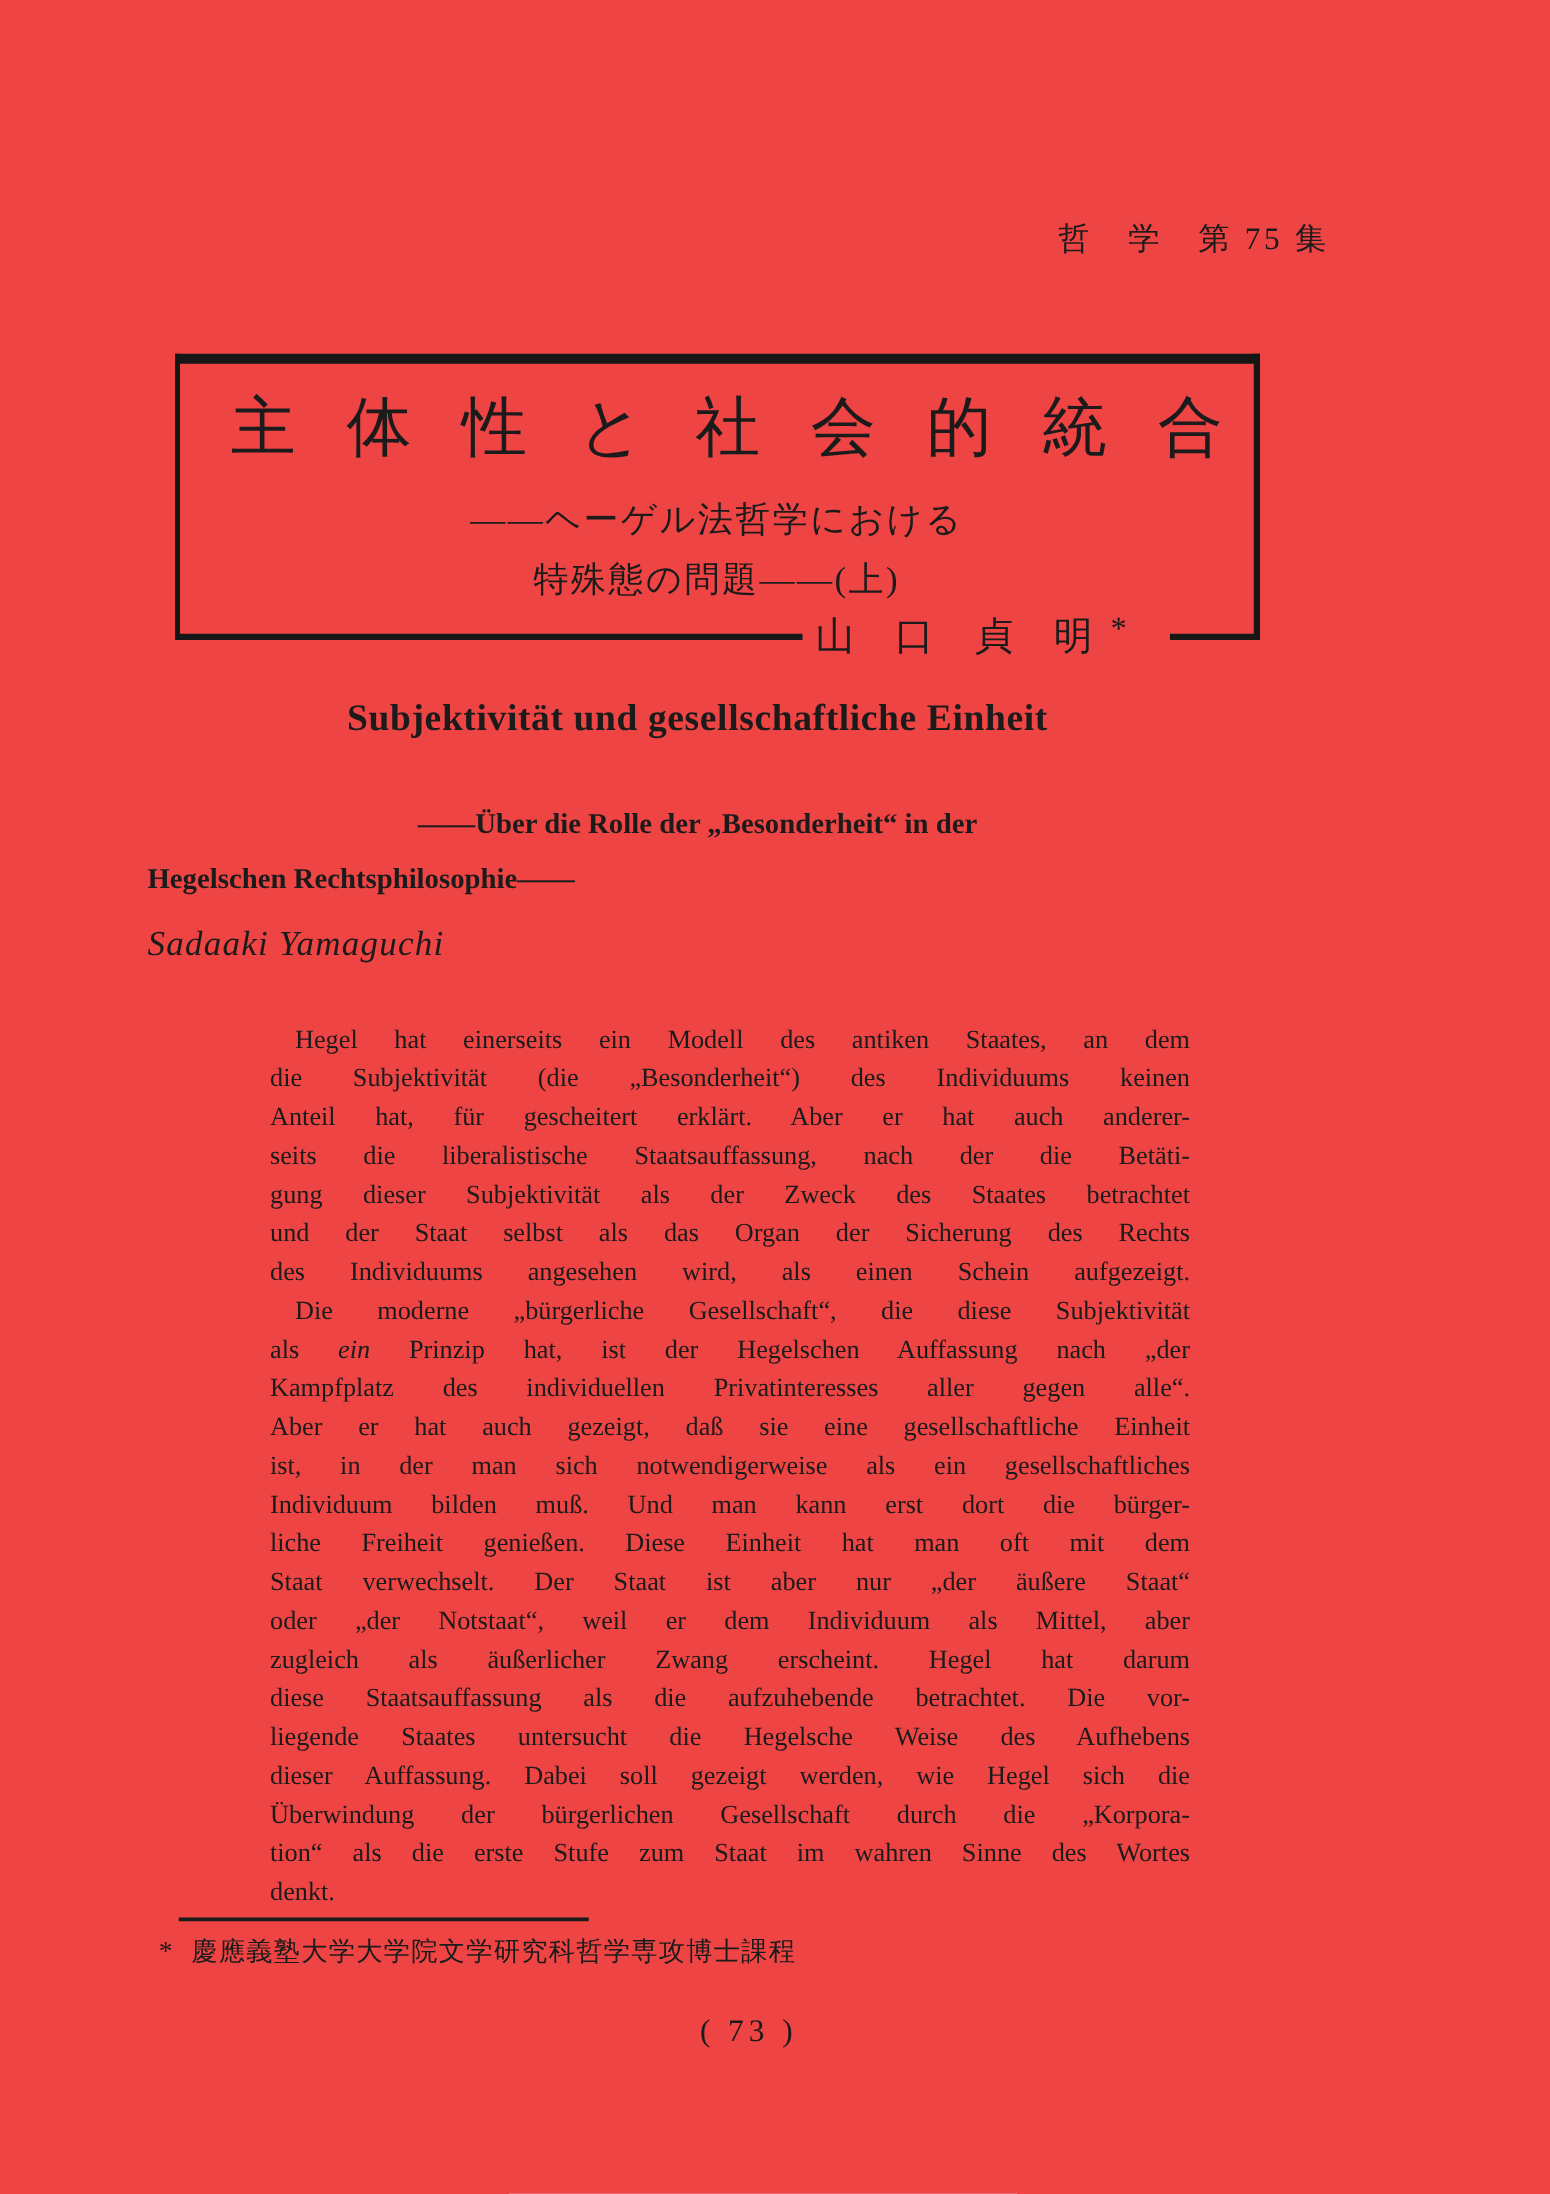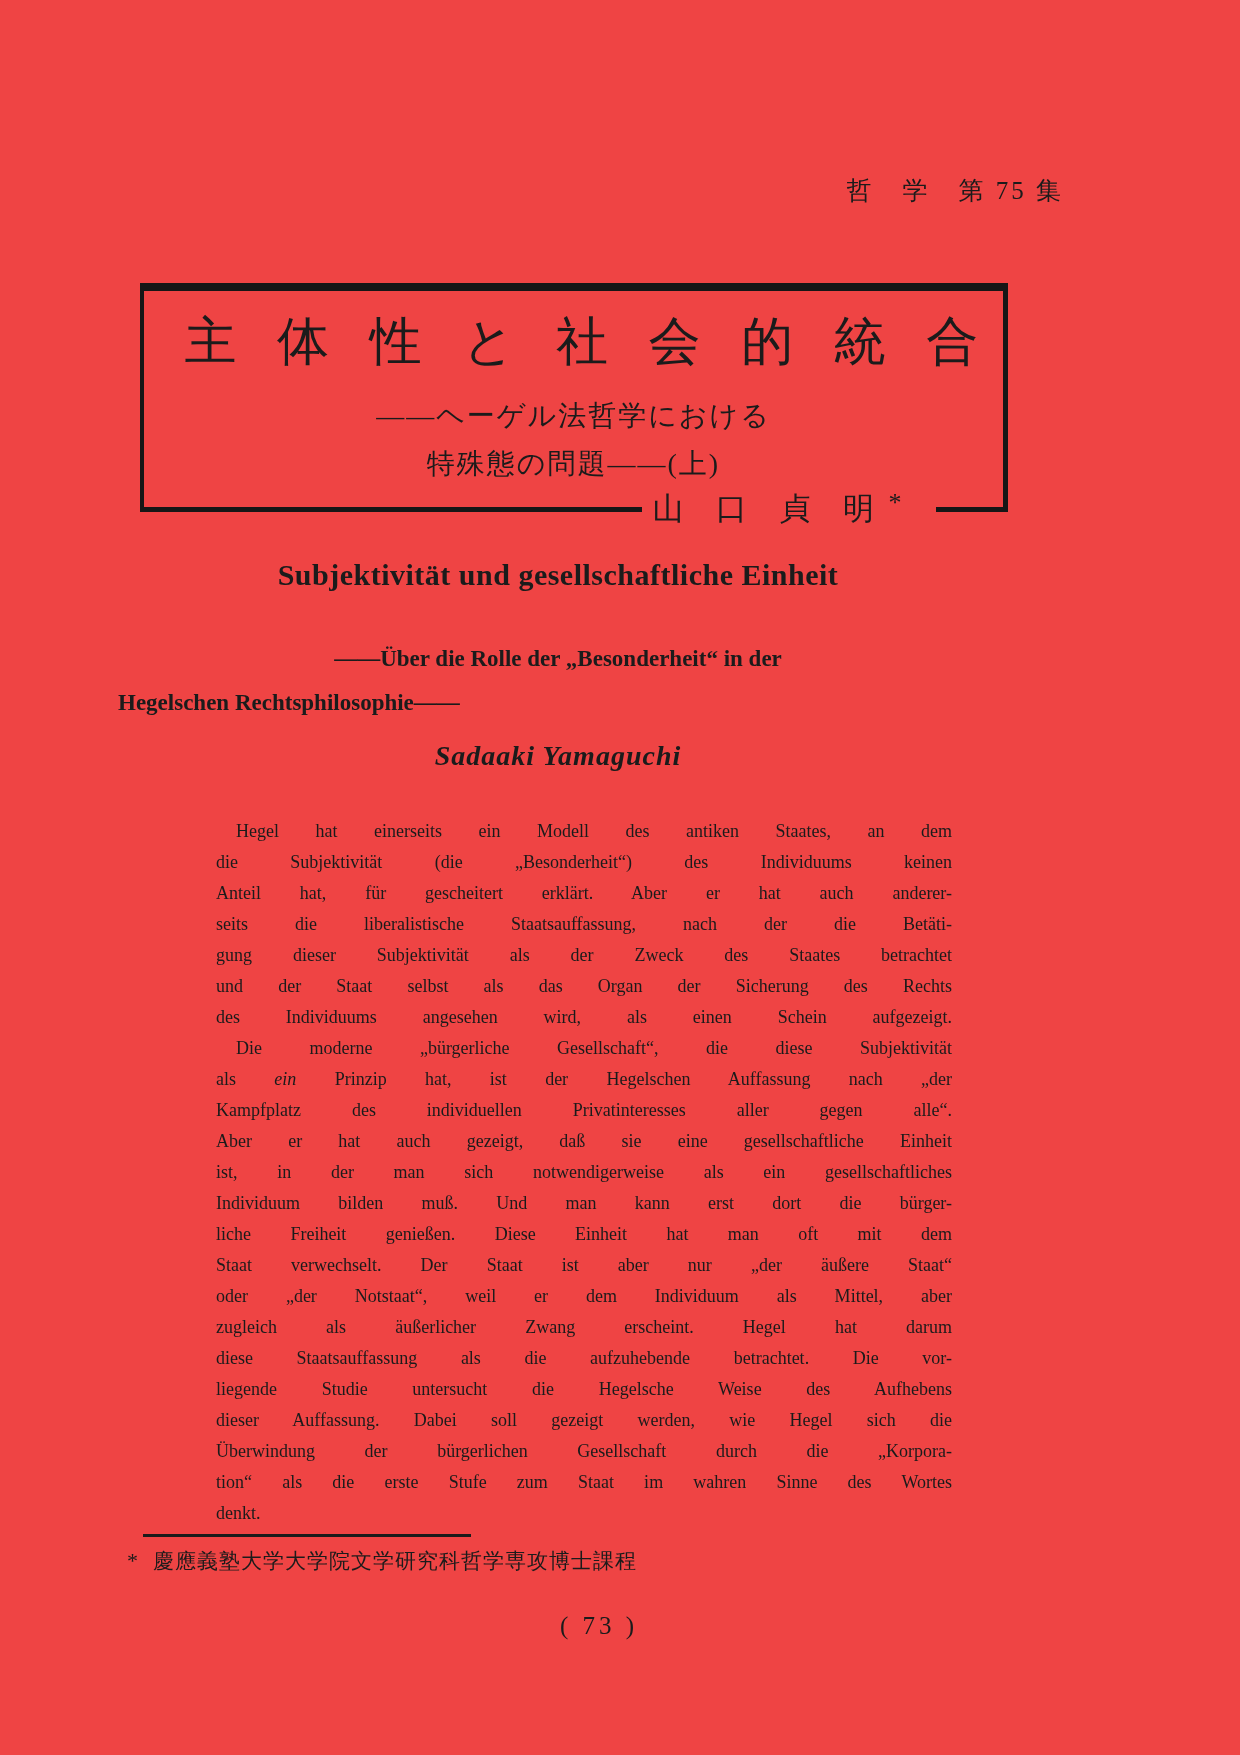--- a/index.html
+++ b/index.html
@@ -65,27 +65,27 @@
   .g-sub1{
     position:absolute;top:646px;left:118px;width:880px;
     text-align:center;font-size:23px;font-weight:bold;
   }
   .g-sub2{
     position:absolute;top:690px;left:118px;width:880px;
     text-align:left;font-size:23px;font-weight:bold;
   }
   .g-author{
     position:absolute;top:740px;left:118px;width:880px;
-    text-align:center;font-size:28px;font-weight:bold;font-style:italic;
+    font-size:28px;font-weight:normal;font-style:italic;
     letter-spacing:1px;
   }
   
   .abstract{
     position:absolute;top:816px;left:216px;width:736px;
-    font-size:18px;line-height:31px;
+    font-size:21px;line-height:31px;
   }
   .bline{
     text-align:justify;
     -moz-text-align-last:justify;
     text-align-last:justify;
     white-space:normal;
   }
   .bline.indent{text-indent:20px;}
   .bline.end{text-align-last:left;}
   
@@ -139,21 +139,21 @@
       <div class="bline">als <i>ein</i> Prinzip hat, ist der Hegelschen Auffassung nach „der</div>
       <div class="bline">Kampfplatz des individuellen Privatinteresses aller gegen alle“.</div>
       <div class="bline">Aber er hat auch gezeigt, daß sie eine gesellschaftliche Einheit</div>
       <div class="bline">ist, in der man sich notwendigerweise als ein gesellschaftliches</div>
       <div class="bline">Individuum bilden muß.  Und man kann erst dort die bürger-</div>
       <div class="bline">liche Freiheit genießen. Diese Einheit hat man oft mit dem</div>
       <div class="bline">Staat verwechselt.  Der Staat ist aber nur „der äußere Staat“</div>
       <div class="bline">oder „der Notstaat“, weil er dem Individuum als Mittel, aber</div>
       <div class="bline">zugleich als äußerlicher Zwang erscheint.  Hegel hat darum</div>
       <div class="bline">diese Staatsauffassung als die aufzuhebende betrachtet.  Die vor-</div>
-      <div class="bline">liegende Studie untersucht die Hegelsche Weise des Aufhebens</div>
+      <div class="bline">liegende Staates untersucht die Hegelsche Weise des Aufhebens</div>
       <div class="bline">dieser Auffassung.  Dabei soll gezeigt werden, wie Hegel sich die</div>
       <div class="bline">Überwindung der bürgerlichen Gesellschaft durch die „Korpora-</div>
       <div class="bline">tion“ als die erste Stufe zum Staat im wahren Sinne des Wortes</div>
       <div class="bline end">denkt.</div>
     </div>
 
   <div class="footnote-rule"></div>
   <div class="footnote"><span class="fn-marker">*</span><span>慶應義塾大学大学院文学研究科哲学専攻博士課程</span></div>
 
   <div class="page-num">( 73 )</div>

